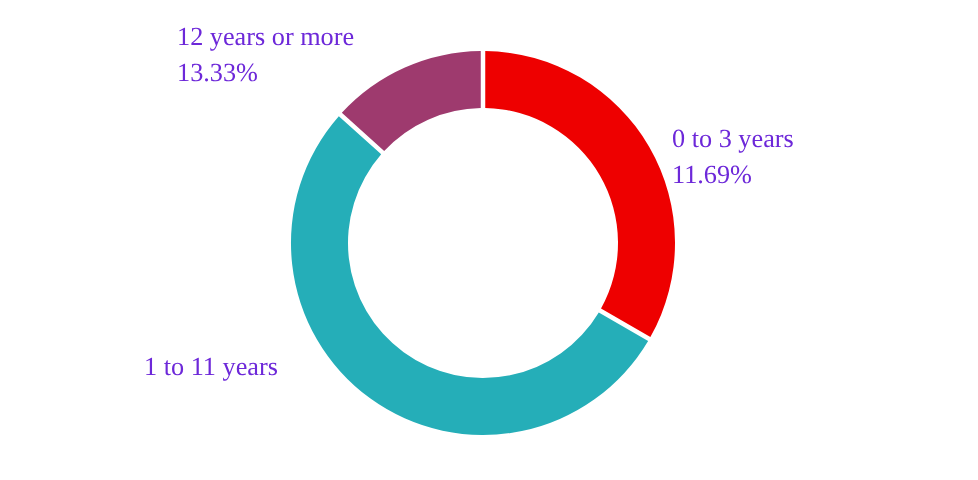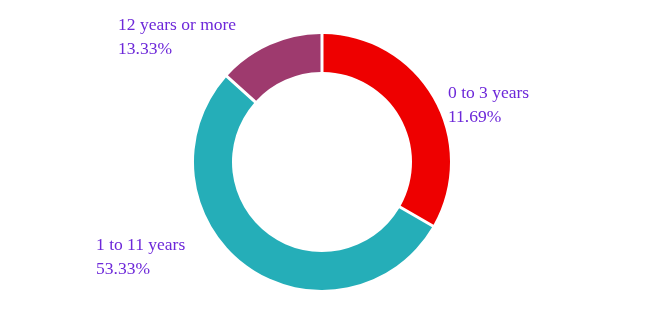--- a/index.html
+++ b/index.html
@@ -67,21 +67,20 @@
       </g>
   </svg>
 
   <div class="label-block" id="label-0-to-3-years">
     <span class="cat">0 to 3 years</span>
     <span class="pct">11.69%</span>
   </div>
 
   <div class="label-block" id="label-4-to-11-years">
     <span class="cat">1 to 11 years</span>
-    <span class="pct">53.33%</span>
   </div>
 
   <div class="label-block" id="label-12-years-or-more">
     <span class="cat">12 years or more</span>
     <span class="pct">13.33%</span>
   </div>
 
 </div>
 
 </body></html>

